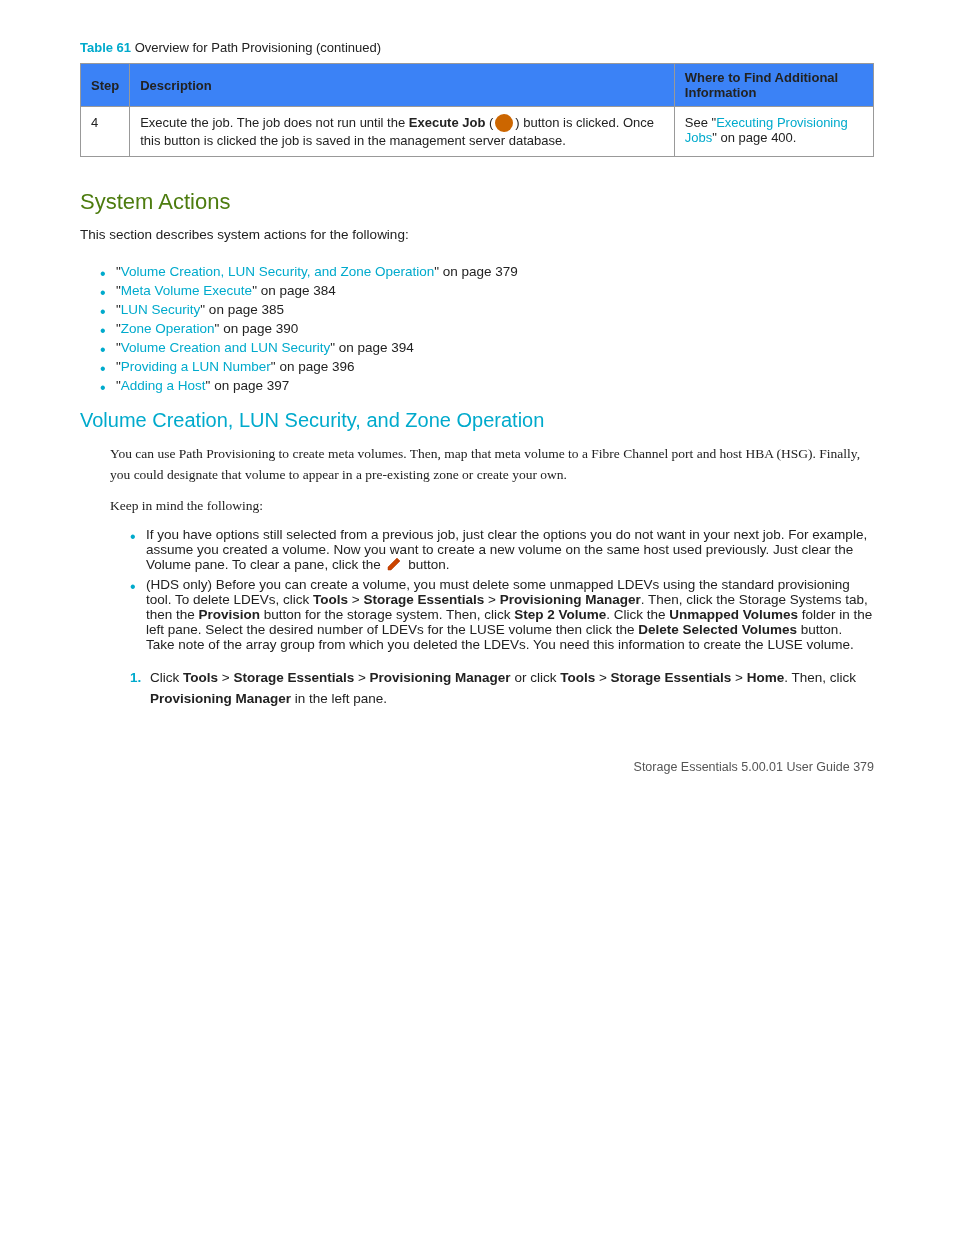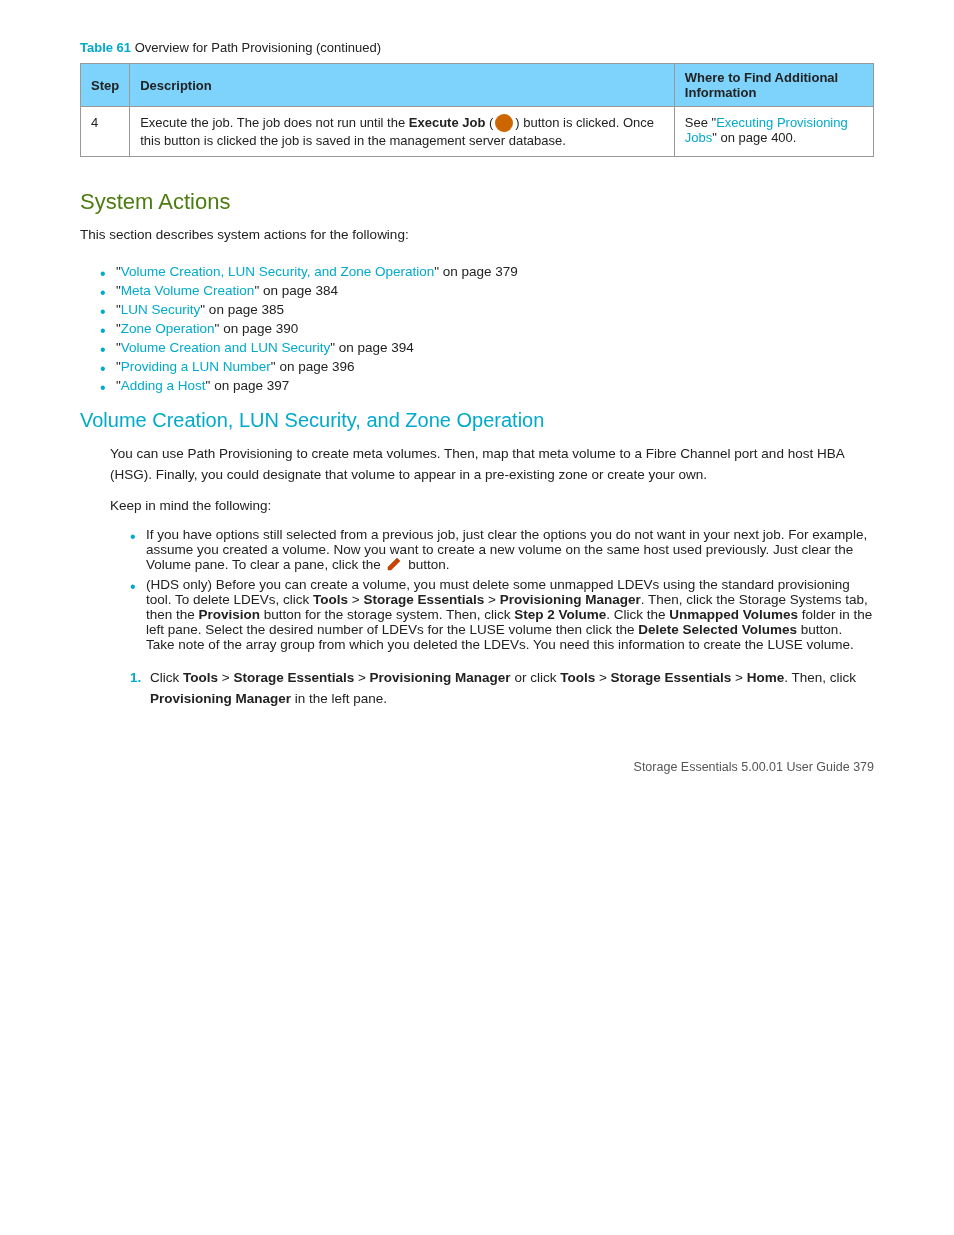--- a/index.html
+++ b/index.html
@@ -29,21 +29,21 @@
       font-weight: bold;
     }
 
     table.main-table {
       width: 100%;
       border-collapse: collapse;
       margin-bottom: 32px;
     }
 
     table.main-table th {
-      background: #7dd3fc;
+      background: #3b82f6;
       border: 1px solid #999;
       padding: 6px 10px;
       font-size: 13px;
       text-align: left;
       font-weight: bold;
     }
 
     table.main-table td {
       border: 1px solid #999;
       padding: 8px 10px;
@@ -98,20 +98,21 @@
       font-weight: normal;
       margin-bottom: 12px;
       margin-top: 4px;
     }
 
     .body-text {
       font-size: 13.5px;
       margin-bottom: 10px;
       line-height: 1.55;
       color: #222;
+      font-family: Liberation Serif, serif;
     }
 
     .bold {
       font-weight: bold;
     }
 
     .page-footer {
       text-align: right;
       font-size: 12.5px;
       color: #555;
@@ -197,21 +198,21 @@
 
 <h2 class="section-heading">System Actions</h2>
 
 <p class="section-intro">This section describes system actions for the following:</p>
 
 <ul class="bullet-list">
   <li>
     "<a class="link">Volume Creation, LUN Security, and Zone Operation</a>" on page 379
   </li>
   <li>
-    "<a class="link">Meta Volume Creation</a>" on page 384
+    "<a class="link">Meta Volume Execute</a>" on page 384
   </li>
   <li>
     "<a class="link">LUN Security</a>" on page 385
   </li>
   <li>
     "<a class="link">Zone Operation</a>" on page 390
   </li>
   <li>
     "<a class="link">Volume Creation and LUN Security</a>" on page 394
   </li>

